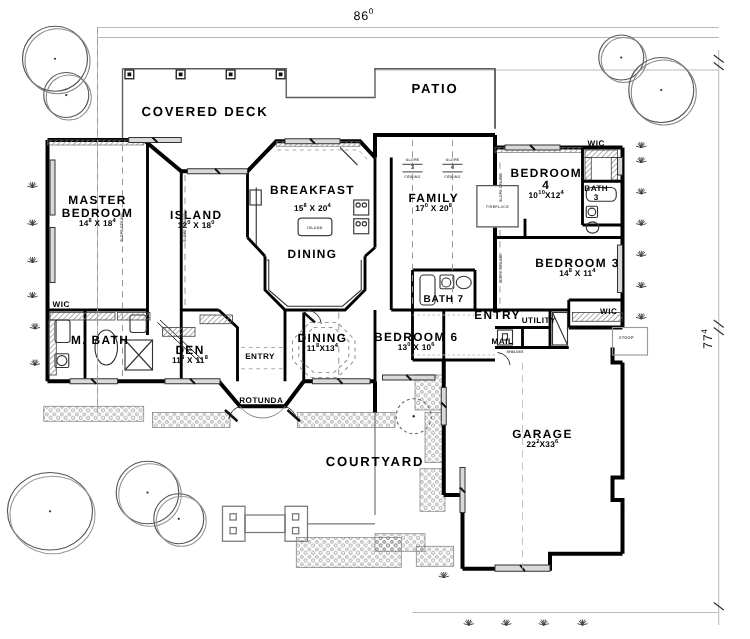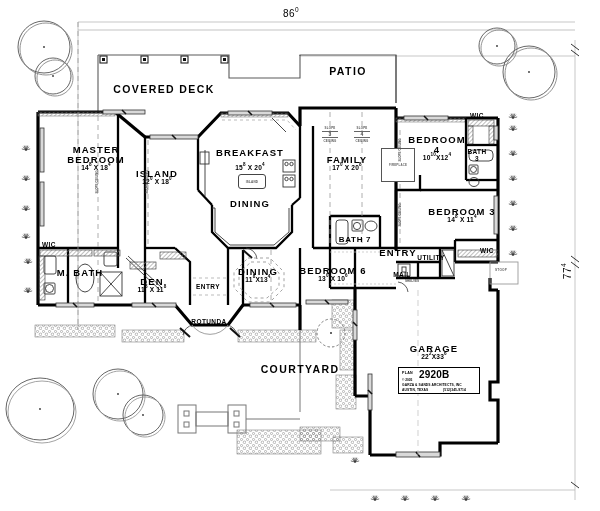--- a/index.html
+++ b/index.html
@@ -428,21 +428,21 @@
       <line x1="330" y1="284" x2="396" y2="284"></line>
     </g>
   </svg>
 
   <div class="lbl oaldim" style="left:291px;top:14px;"><span>86</span><sup>0</sup></div>
   <div class="lbl oaldim rot90" style="left:568px;top:271px;"><span>77</span><sup>4</sup></div>
 
   <div class="lbl room-name big" style="left:164px;top:90px;">COVERED DECK</div>
   <div class="lbl room-name big" style="left:348px;top:72px;">PATIO</div>
 
-  <div class="lbl" style="left:78px;top:158px;margin-left:18px;">
+  <div class="lbl" style="left:78px;top:170px;">
     <div class="room-name">MASTER</div>
     <div class="room-name">BEDROOM</div>
     <div class="dim"><span>14</span><sup>8</sup> X <span>18</span><sup>4</sup></div>
   </div>
 
   <div class="lbl" style="left:157px;top:177px;">
     <div class="room-name">ISLAND</div>
     <div class="dim"><span>12</span><sup>0</sup> X <span>18</span><sup>0</sup></div>
   </div>
 
@@ -524,22 +524,14 @@
   <div class="slope-note" style="left:362px;top:126px;">
     <span class="s1">SLOPE</span>
     <span class="sn">4</span>
     <span class="s2">CEILING</span>
   </div>
   <div class="lbl micro rot90" style="left:98px;top:182px;">SLOPE CEILING</div>
   <div class="lbl micro rot90" style="left:148px;top:182px;">SLOPE CEILING</div>
   <div class="lbl micro rot90" style="left:401px;top:150px;">SLOPE CEILING</div>
   <div class="lbl micro rot90" style="left:401px;top:215px;">SLOPE CEILING</div>
 
-  <div id="title-block">
-    <span class="tb-plan">PLAN</span>
-    <span class="tb-num">2920B</span>
-    <span class="tb-cpy">© 2005</span>
-    <span class="tb-firm">GARZA &amp; SANDS ARCHITECTS, INC</span>
-    <span class="tb-city">AUSTIN, TEXAS</span>
-    <span class="tb-phone">(512)345-9714</span>
-  </div>
 
 </div>
 
 </body></html>

